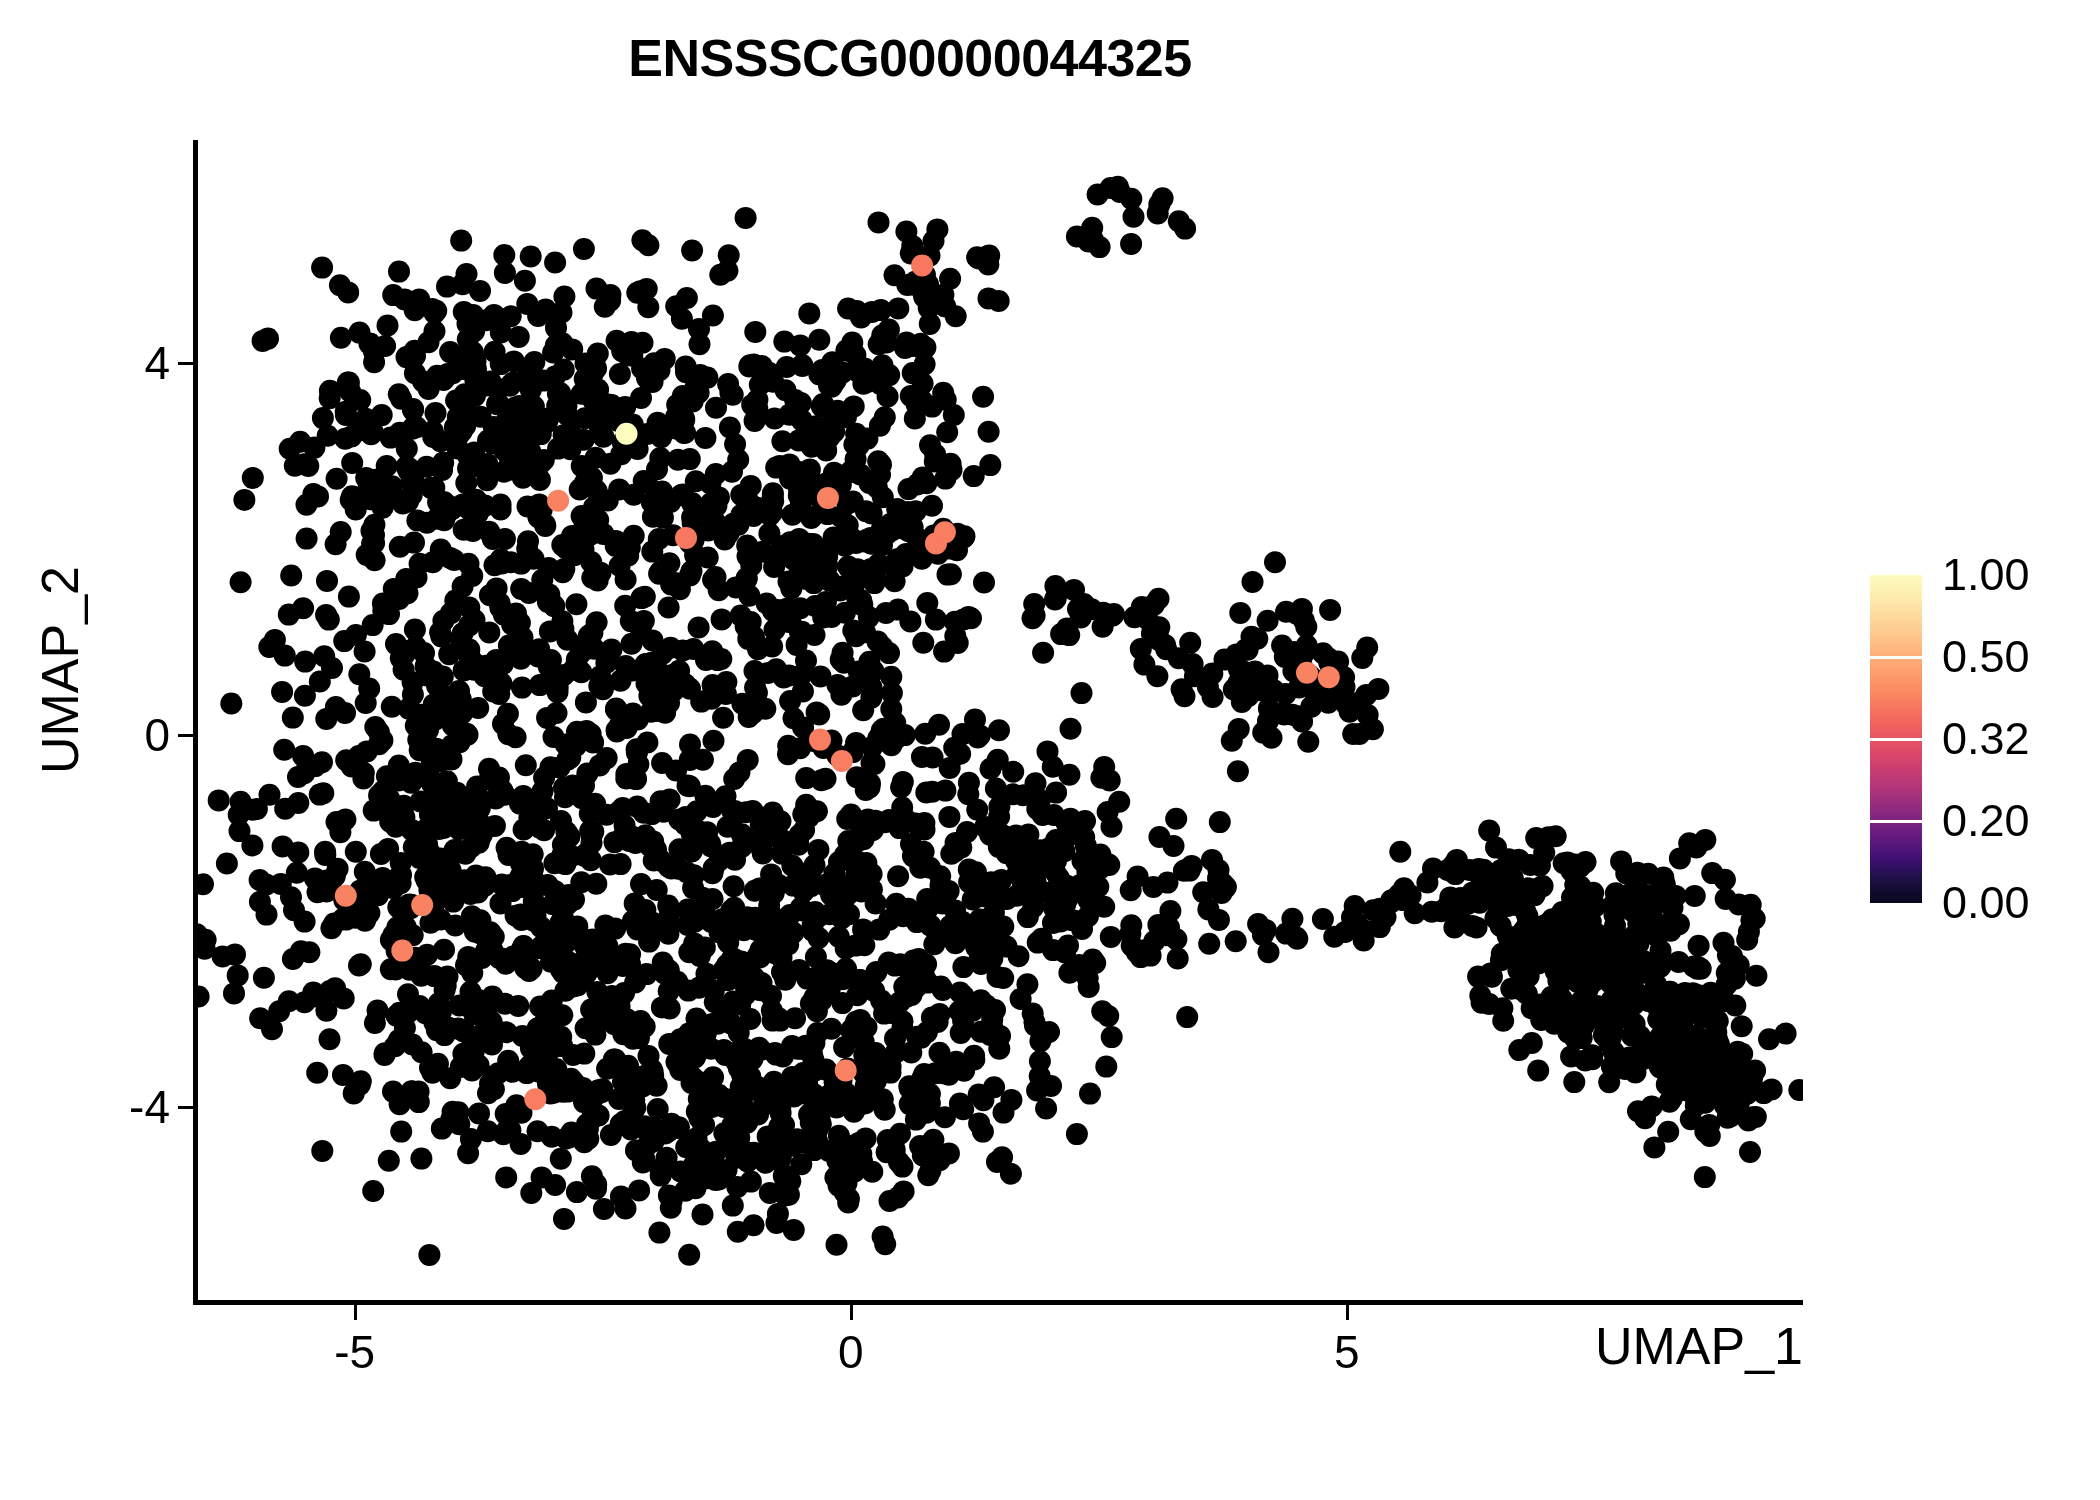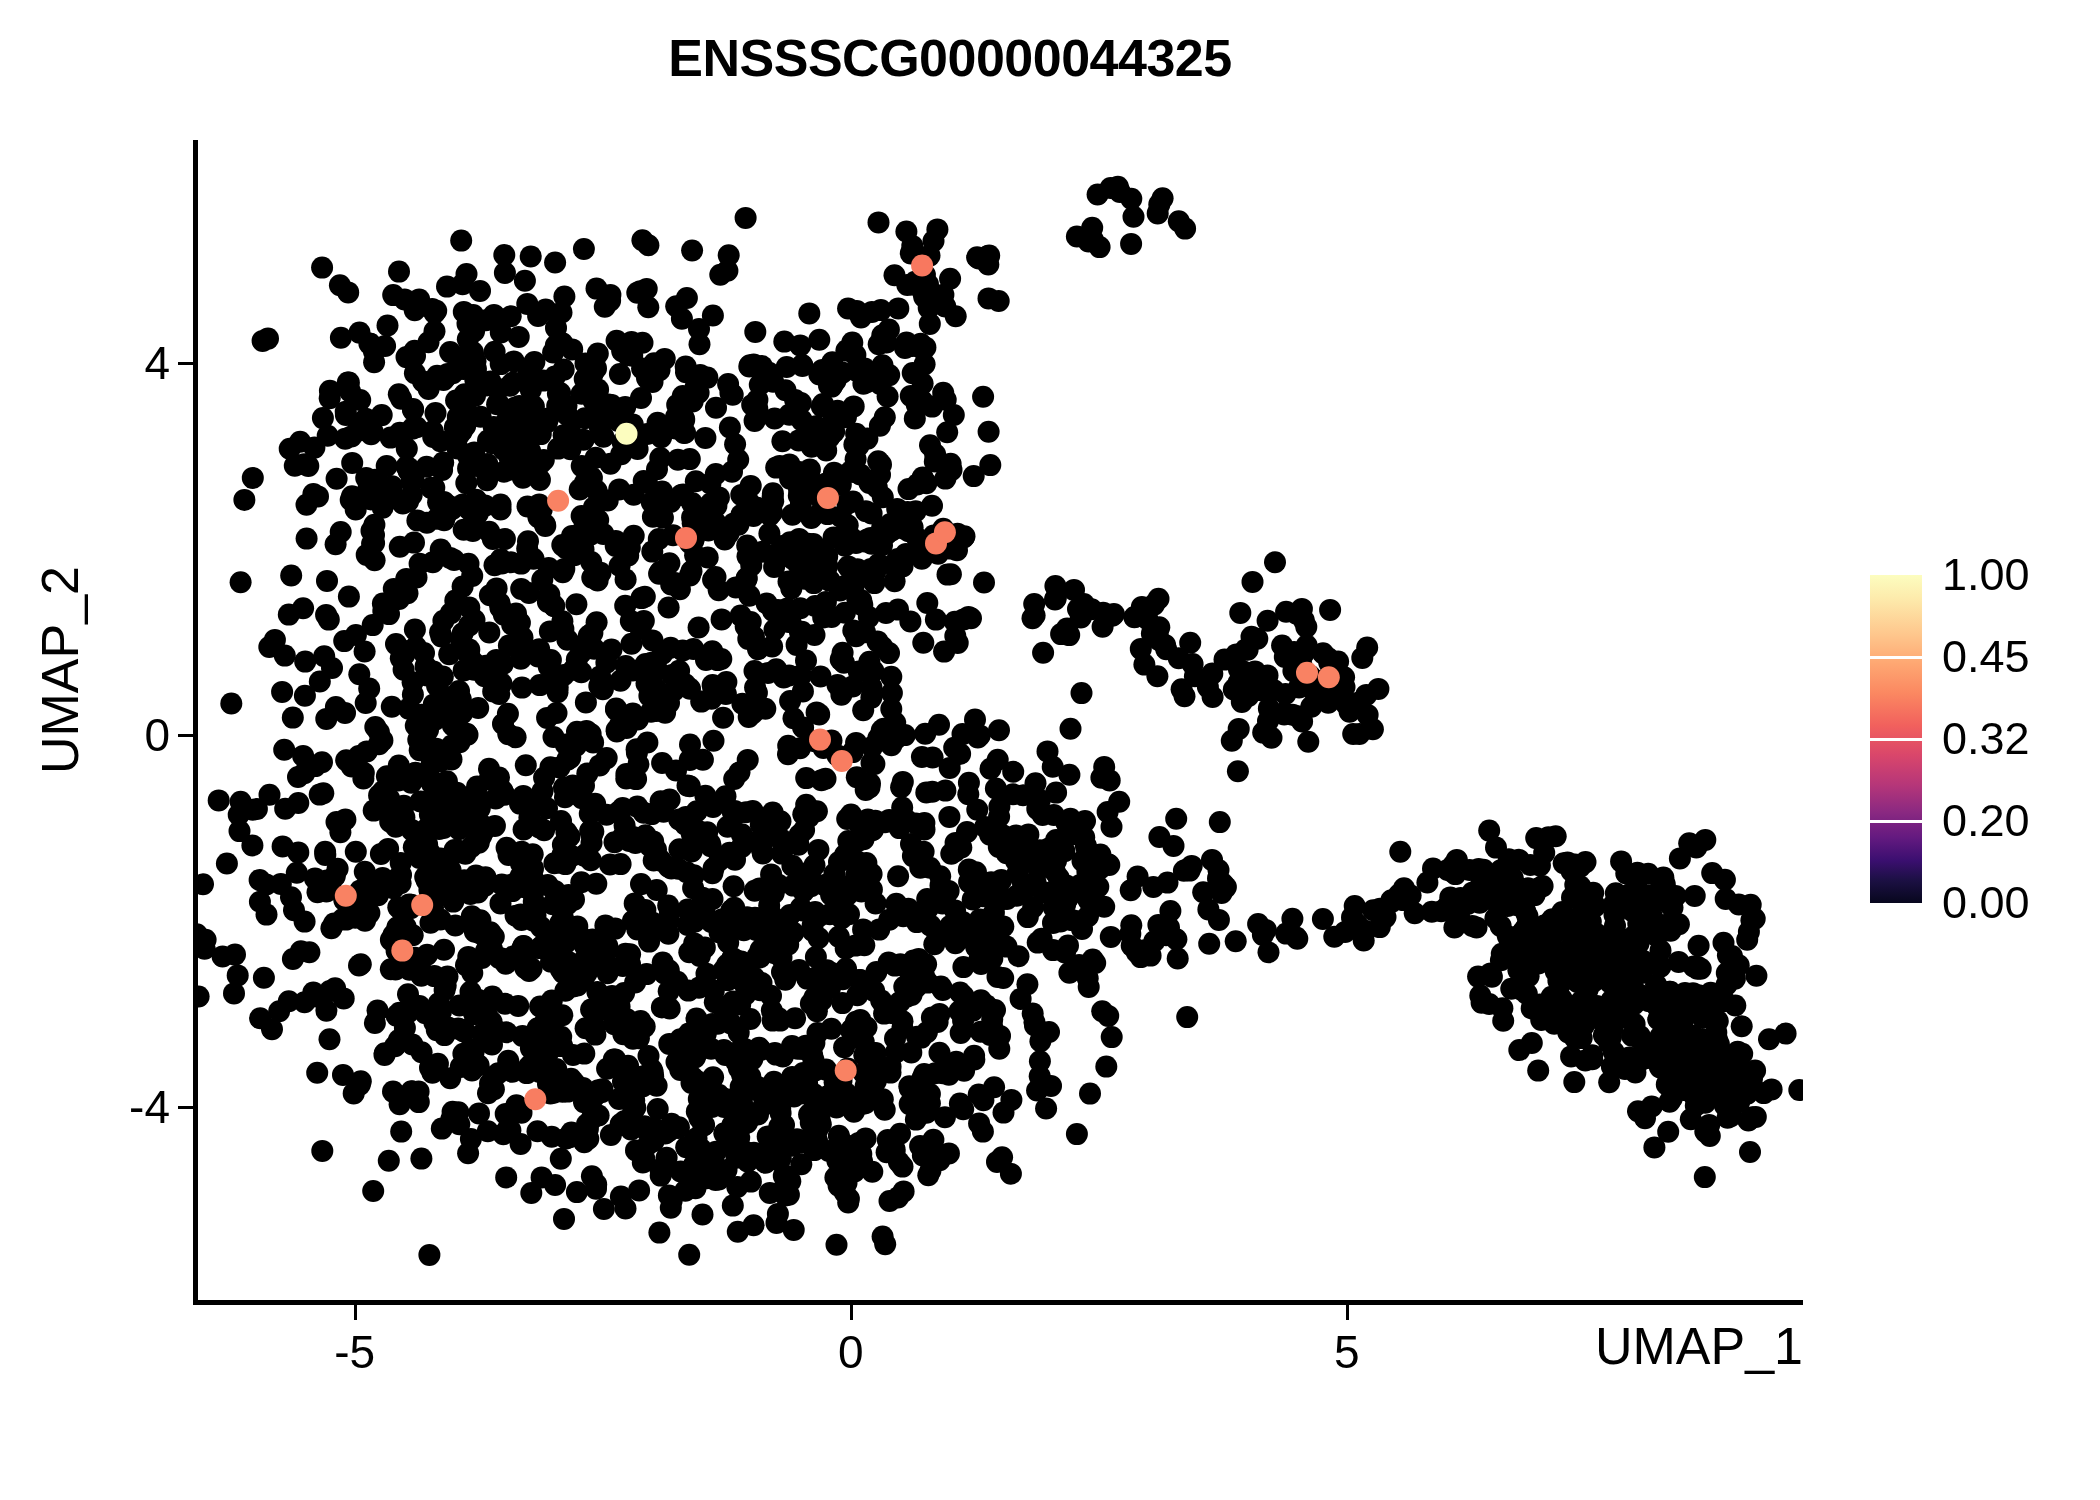--- a/index.html
+++ b/index.html
@@ -23,21 +23,20 @@
     left: 0;
     top: 28px;
     width: 1820px;
     text-align: center;
     font-size: 52px;
     font-weight: bold;
     color: #000000;
     letter-spacing: -0.5px;
     font-family: "Liberation Sans", sans-serif;
     white-space: nowrap;
-    padding-left: 40px;
   }
   #axis-line-y {
     position: absolute;
     left: 193px;
     top: 140px;
     width: 5px;
     height: 1165px;
     background: #000000;
   }
   #axis-line-x {
@@ -3427,20 +3426,20 @@
     <div id="colorbar"></div>
     <div id="legend-ticks">
         <div class="cbar-tick edge" style="top: 0px;"></div>
         <div class="cbar-tick" style="top: 81px;"></div>
         <div class="cbar-tick" style="top: 163px;"></div>
         <div class="cbar-tick" style="top: 245px;"></div>
         <div class="cbar-tick edge" style="top: 325px;"></div>
       </div>
     <div id="legend-labels">
         <div class="cbar-label" style="top: 0px;">1.00</div>
-        <div class="cbar-label" style="top: 82px;">0.45</div>
+        <div class="cbar-label" style="top: 82px;">0.50</div>
         <div class="cbar-label" style="top: 164px;">0.32</div>
         <div class="cbar-label" style="top: 246px;">0.20</div>
         <div class="cbar-label" style="top: 328px;">0.00</div>
       </div>
   </div>
 
 </div>
 
 </body></html>

